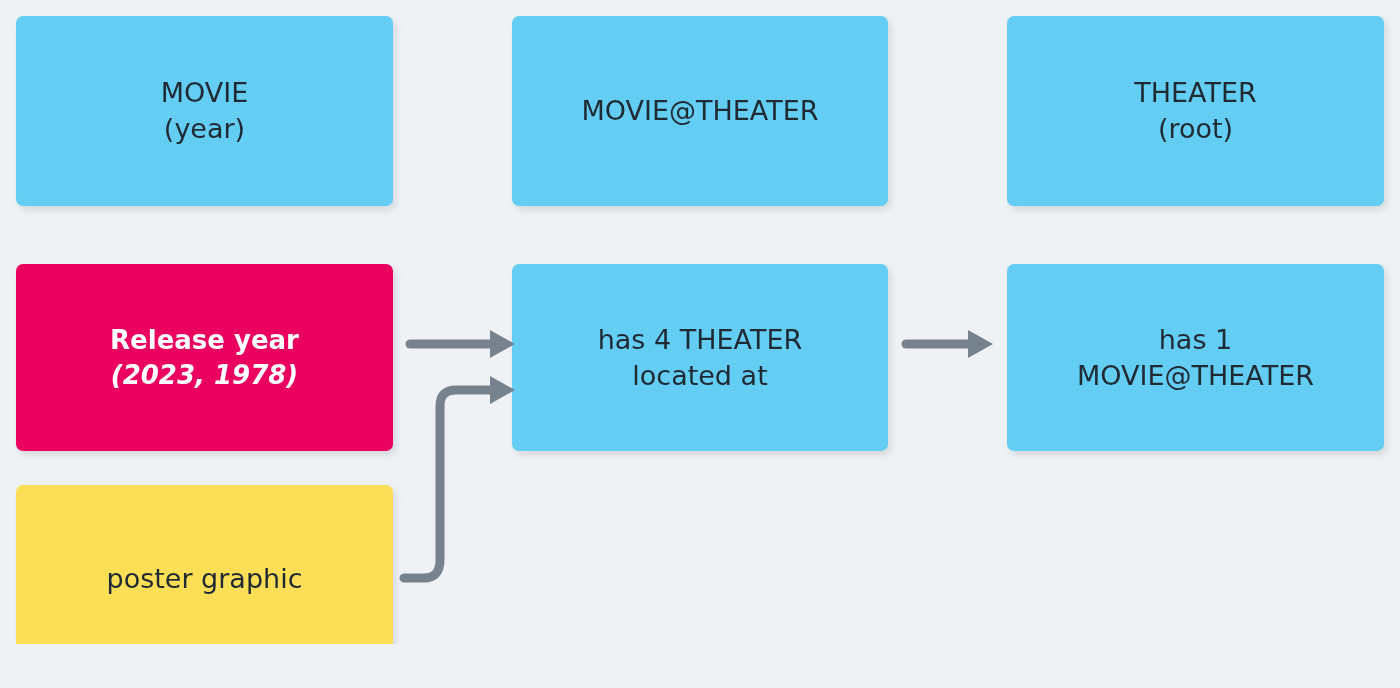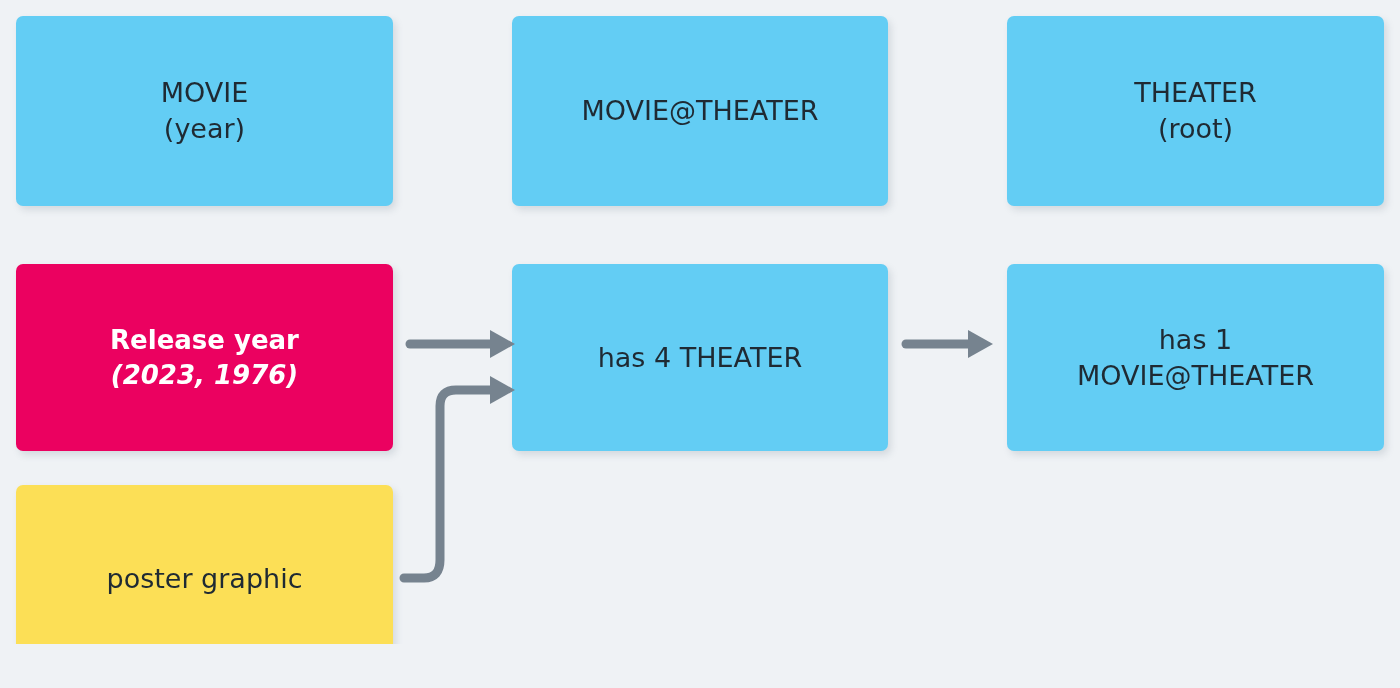--- a/index.html
+++ b/index.html
@@ -106,25 +106,26 @@
     <span class="line1">MOVIE@THEATER</span>
   </div>
 
   <div class="node blue col-3 row-1">
     <span class="line1">THEATER</span>
     <span class="line2">(root)</span>
   </div>
 
   <div class="node pink col-1 row-2">
     <span class="line1">Release year</span>
-    <span class="line2">(2023, 1976)</span>
+    <span class="line2">(2023, 1978)</span>
   </div>
 
   <div class="node blue col-2 row-2">
     <span class="line1">has 4 THEATER</span>
+    <span class="line2">located at</span>
   </div>
 
   <div class="node blue col-3 row-2">
     <span class="line1">has 1</span>
     <span class="line2">MOVIE@THEATER</span>
   </div>
 
   <div class="node yellow col-1 row-3">
     <span class="line1">poster graphic</span>
   </div>

